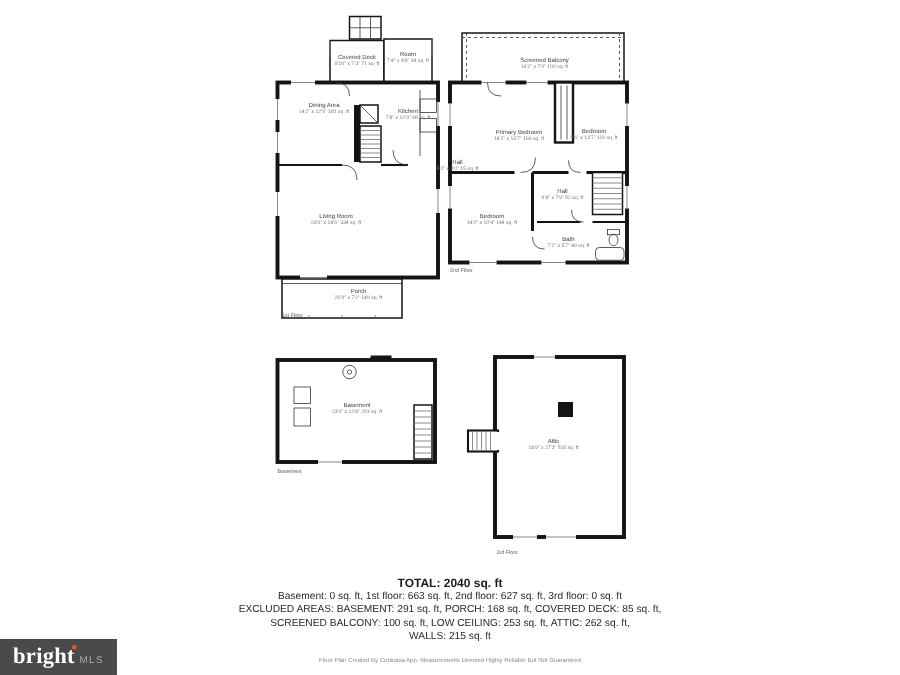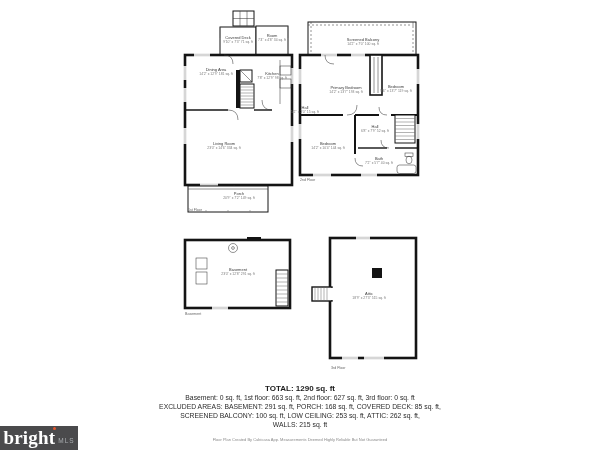--- a/index.html
+++ b/index.html
@@ -22,21 +22,21 @@
   .rdims{font-size:3.4px;color:#7a7a7a;}
   .flabel{position:absolute;font-size:3.6px;color:#666;white-space:nowrap;}
   
   .sum{position:absolute;left:0;width:600px;text-align:center;white-space:nowrap;}
   .sum-total{font-size:8px;font-weight:bold;color:#1c1c1c;}
   .sum-line{font-size:6.8px;color:#2a2a2a;}
   .sum-disc{font-size:4px;color:#8a8a8a;}
   
   .logo{position:absolute;left:0;top:426px;width:78px;height:24px;background:#4a4a4c;
         display:flex;align-items:center;justify-content:center;}
-  .logo-brand{font-family:"Liberation Serif", serif;font-weight:bold;font-size:19px;color:#ffffff;
+  .logo-brand{font-family:"Liberation Serif", serif;font-weight:bold;font-size:15px;color:#ffffff;
               letter-spacing:0.2px;position:relative;}
   .logo-dot{position:absolute;right:-1px;top:0px;width:3px;height:3px;border-radius:50%;background:#e4572e;}
   .logo-suffix{font-size:6.5px;color:#a9adb0;letter-spacing:1px;margin-left:3px;margin-top:4px;}
 </style>
 </head>
 <body>
 
 <div id="canvas">
 
   <div class="plan" style="left:176px;top:8px;width:122px;height:206px;">
@@ -299,21 +299,21 @@
     <div class="rdims">23'0" x 12'8" 291 sq. ft</div>
   </div>
   <div class="flabel" style="left:185px;top:312px;">Basement</div>
 
   <div class="rlabel" style="left:369px;top:296px;">
     <div class="rname">Attic</div>
     <div class="rdims">18'9" x 27'3" 515 sq. ft</div>
   </div>
   <div class="flabel" style="left:331px;top:366px;">3rd Floor</div>
 
-  <div class="sum sum-total" style="top:384px;">TOTAL: 1290 sq. ft</div>
+  <div class="sum sum-total" style="top:384px;">TOTAL: 2040 sq. ft</div>
   <div class="sum sum-line" style="top:394px;">Basement: 0 sq. ft, 1st floor: 663 sq. ft, 2nd floor: 627 sq. ft, 3rd floor: 0 sq. ft</div>
   <div class="sum sum-line" style="top:403px;">EXCLUDED AREAS: BASEMENT: 291 sq. ft, PORCH: 168 sq. ft, COVERED DECK: 85 sq. ft,</div>
   <div class="sum sum-line" style="top:412px;">SCREENED BALCONY: 100 sq. ft, LOW CEILING: 253 sq. ft, ATTIC: 262 sq. ft,</div>
   <div class="sum sum-line" style="top:421px;">WALLS: 215 sq. ft</div>
   <div class="sum sum-disc" style="top:437px;">Floor Plan Created By Cubicasa App. Measurements Deemed Highly Reliable But Not Guaranteed</div>
 
   <div class="logo">
     <span class="logo-brand">
       <span>bright</span>
       <span class="logo-dot"></span>

